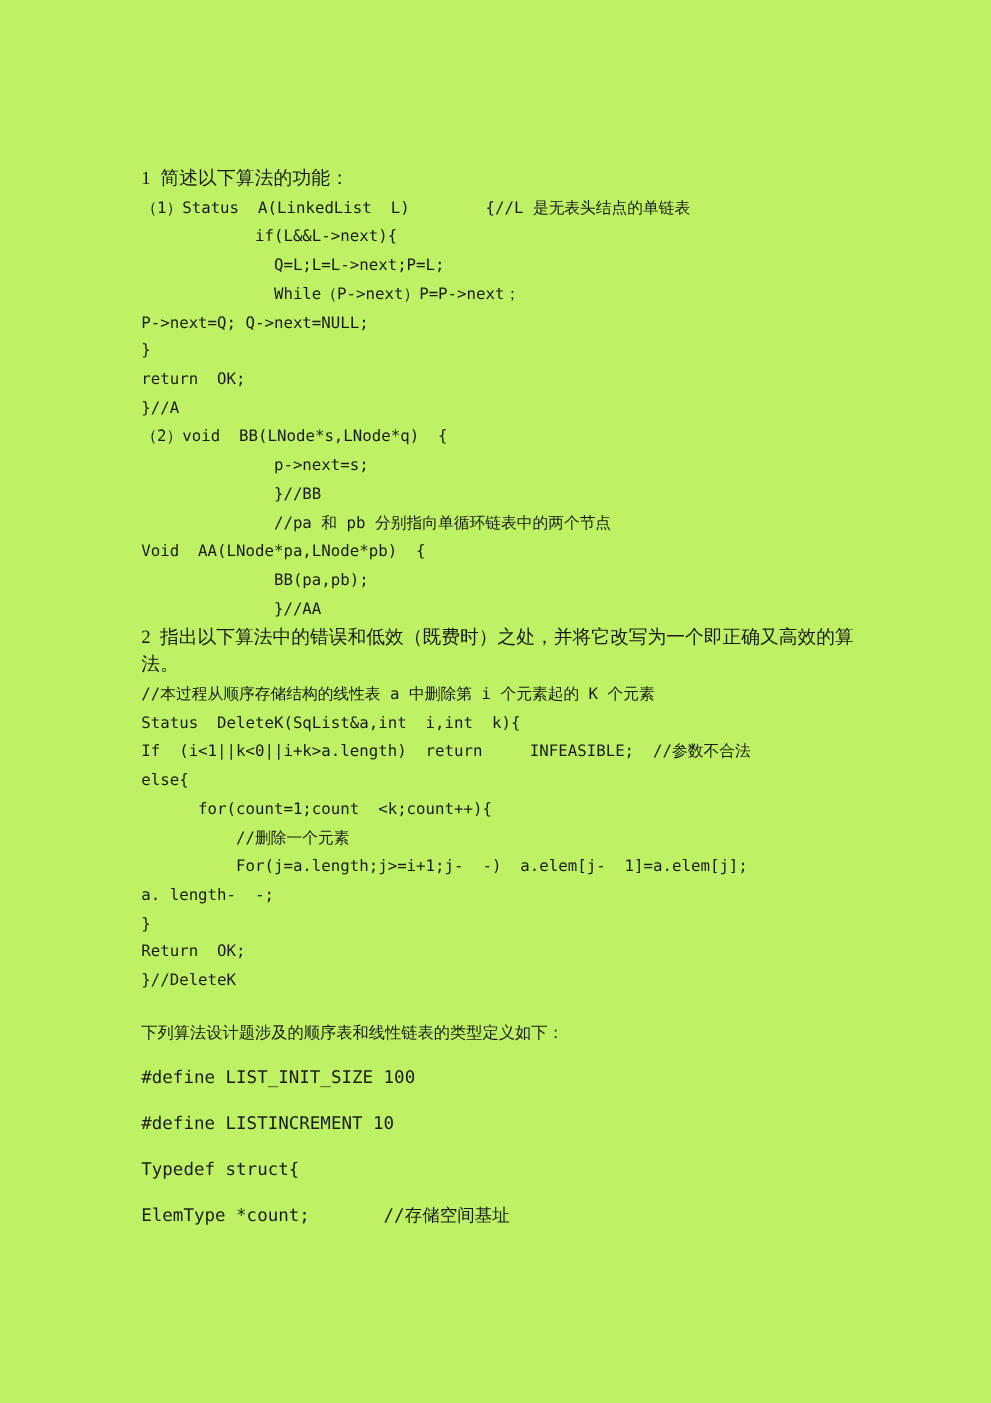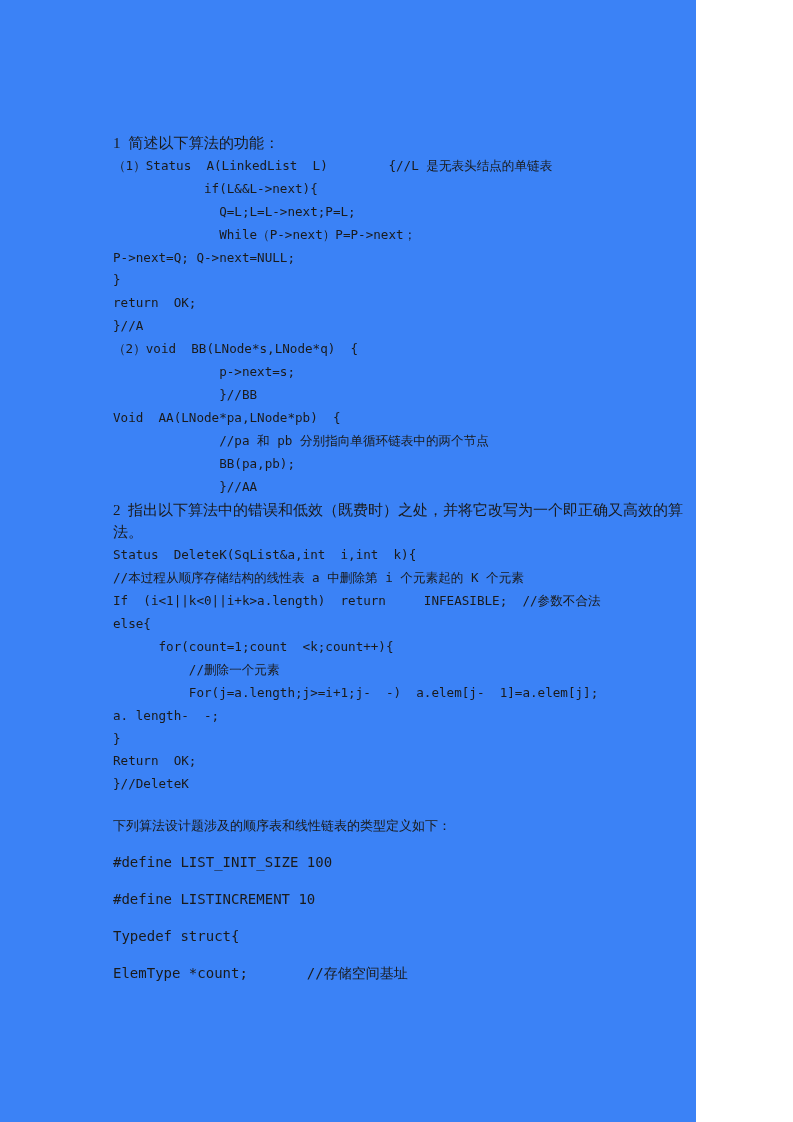--- a/index.html
+++ b/index.html
@@ -10,23 +10,23 @@
   }
   body {
     width: 793px;
     height: 1122px;
     overflow: hidden;
     font-family: "Liberation Serif", "DejaVu Serif", serif;
     color: #000000;
   }
   .page {
     position: relative;
-    width: 696px;
+    width: 793px;
     height: 1122px;
-    background: #3b82f6;
+    background: #bef264;
   }
   .content {
     position: absolute;
     left: 113px;
     top: 132px;
     width: 572px;
   }
   
   .line {
     font-family: "DejaVu Sans Mono", "Liberation Mono", monospace;
@@ -84,29 +84,29 @@
     <div class="mix"><span>            if(L&amp;&amp;L-&gt;next){</span></div>
     <div class="mix"><span>              Q=L;L=L-&gt;next;P=L;</span></div>
     <div class="mix"><span>              While（P-&gt;next）P=P-&gt;next；</span></div>
     <div class="mix"><span>P-&gt;next=Q; Q-&gt;next=NULL;</span></div>
     <div class="mix"><span>}</span></div>
     <div class="mix"><span>return  OK;</span></div>
     <div class="mix"><span>}//A</span></div>
     <div class="mix"><span>（2）void  BB(LNode*s,LNode*q)  {</span></div>
     <div class="mix"><span>              p-&gt;next=s;</span></div>
     <div class="mix"><span>              }//BB</span></div>
+    <div class="mix"><span>              //pa 和 pb 分别指向单循环链表中的两个节点</span></div>
     <div class="mix"><span>Void  AA(LNode*pa,LNode*pb)  {</span></div>
-    <div class="mix"><span>              //pa 和 pb 分别指向单循环链表中的两个节点</span></div>
     <div class="mix"><span>              BB(pa,pb);</span></div>
     <div class="mix"><span>              }//AA</span></div>
 
     <div class="para">2  指出以下算法中的错误和低效（既费时）之处，并将它改写为一个即正确又高效的算法。</div>
 
+    <div class="mix"><span>//本过程从顺序存储结构的线性表 a 中删除第 i 个元素起的 K 个元素</span></div>
     <div class="mix"><span>Status  DeleteK(SqList&amp;a,int  i,int  k){</span></div>
-    <div class="mix"><span>//本过程从顺序存储结构的线性表 a 中删除第 i 个元素起的 K 个元素</span></div>
     <div class="mix"><span>If  (i&lt;1||k&lt;0||i+k&gt;a.length)  return     INFEASIBLE;  //参数不合法</span></div>
     <div class="mix"><span>else{</span></div>
     <div class="mix"><span>      for(count=1;count  &lt;k;count++){</span></div>
     <div class="mix"><span>          //删除一个元素</span></div>
     <div class="mix"><span>          For(j=a.length;j&gt;=i+1;j-  -)  a.elem[j-  1]=a.elem[j];</span></div>
     <div class="mix"><span>a. length-  -;</span></div>
     <div class="mix"><span>}</span></div>
     <div class="mix"><span>Return  OK;</span></div>
     <div class="mix"><span>}//DeleteK</span></div>
 

